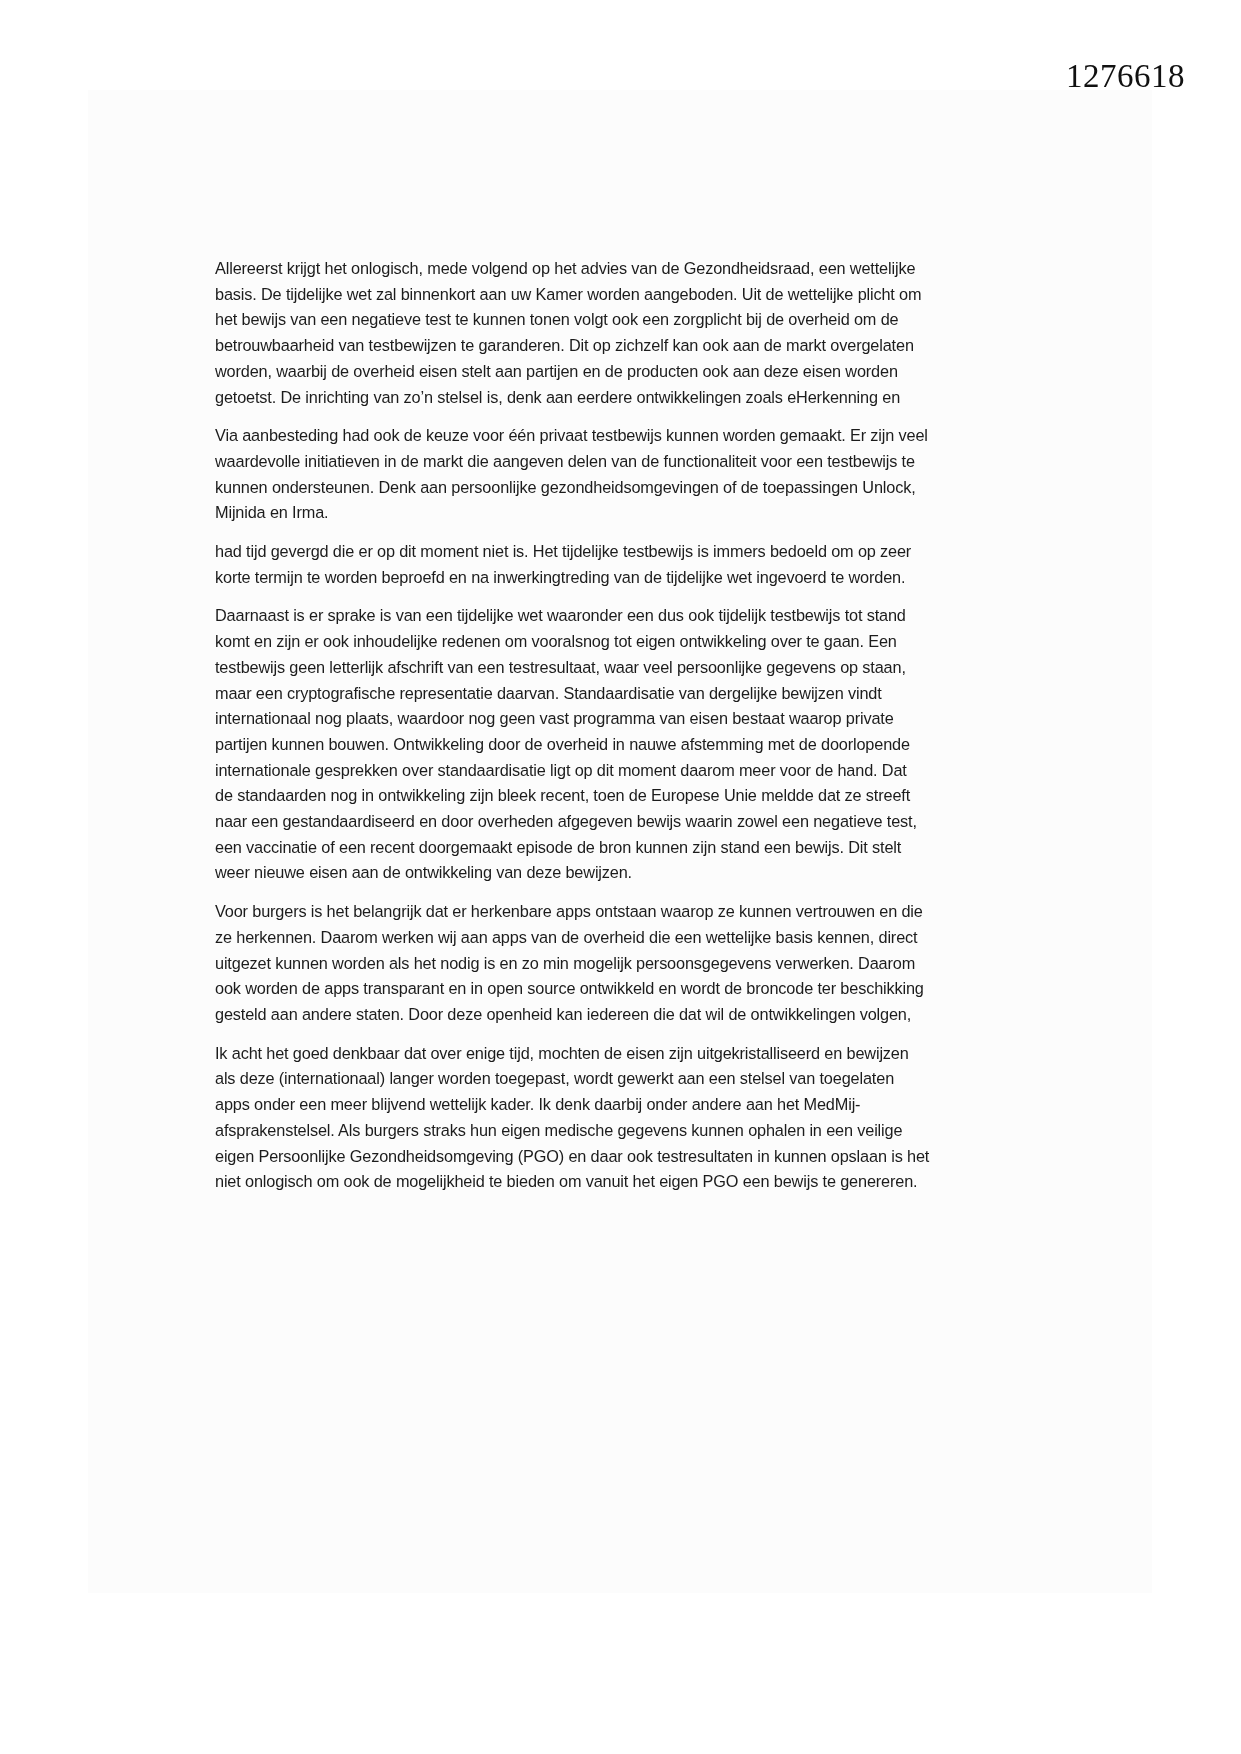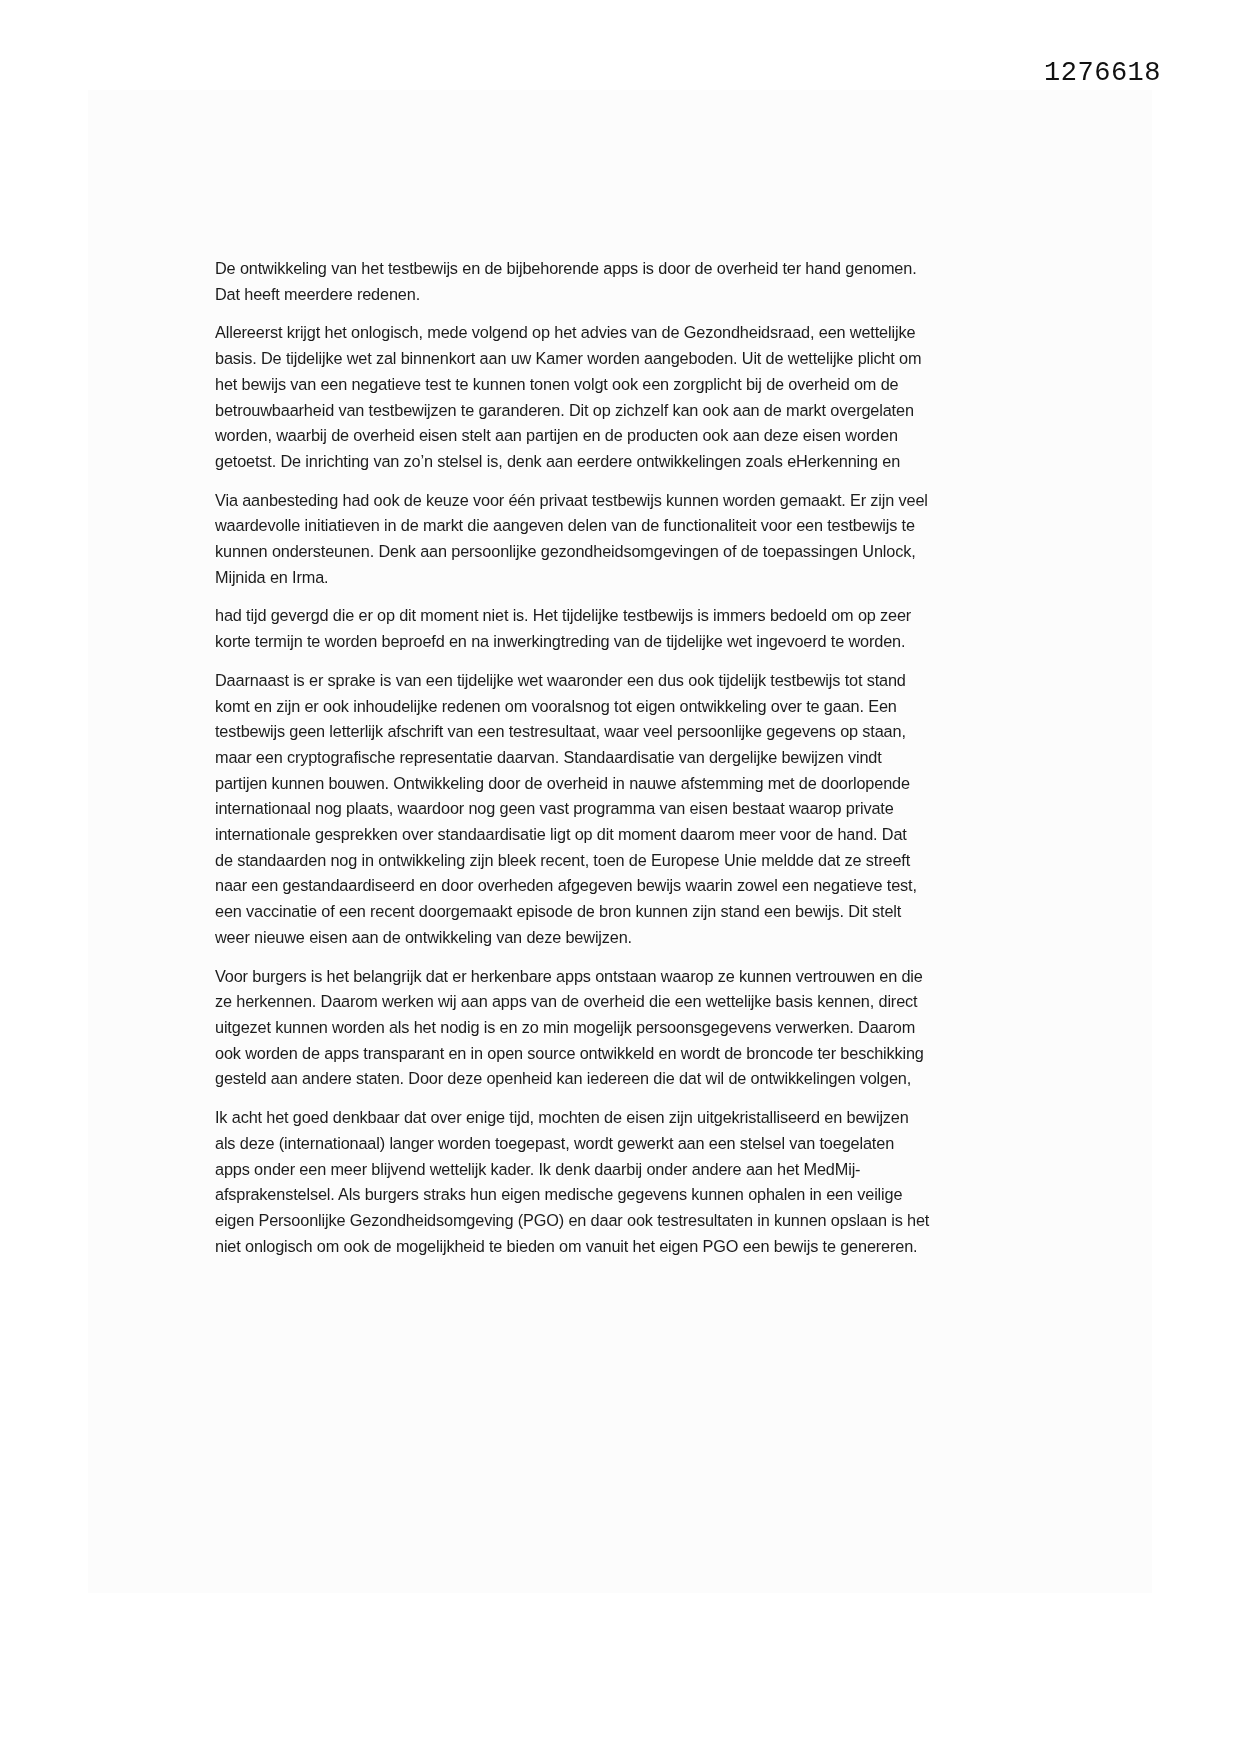--- a/index.html
+++ b/index.html
@@ -11,23 +11,23 @@
       width: 1241px;
       height: 1754px;
       position: relative;
       overflow: hidden;
       font-family: "Liberation Sans", "DejaVu Sans", sans-serif;
       color: #1a1a1a;
     }
     .doc-id {
       position: absolute;
       top: 58px;
-      right: 80px;
-      font-family: Liberation Mono, monospace;
-      font-size: 27px;
+      right: 56px;
+      font-family: Liberation Serif, serif;
+      font-size: 33px;
       color: #111111;
       letter-spacing: 0.5px;
     }
     .scan-area {
       position: absolute;
       left: 88px;
       top: 90px;
       width: 1064px;
       height: 1503px;
       background: #fcfcfc;
@@ -53,24 +53,20 @@
   </style>
 </head>
 <body>
 
 <div class="scan-area"></div>
 
 <div class="doc-id">1276618</div>
 
 <div class="body-text">
   <p class="para">
-    <span class="line">De ontwikkeling van het testbewijs en de bijbehorende apps is door de overheid ter hand genomen.</span>
-    <span class="line">Dat heeft meerdere redenen.</span>
-  </p>
-  <p class="para">
     <span class="line">Allereerst krijgt het onlogisch, mede volgend op het advies van de Gezondheidsraad, een wettelijke</span>
     <span class="line">basis. De tijdelijke wet zal binnenkort aan uw Kamer worden aangeboden. Uit de wettelijke plicht om</span>
     <span class="line">het bewijs van een negatieve test te kunnen tonen volgt ook een zorgplicht bij de overheid om de</span>
     <span class="line">betrouwbaarheid van testbewijzen te garanderen. Dit op zichzelf kan ook aan  de markt overgelaten</span>
     <span class="line">worden, waarbij de overheid eisen stelt aan partijen en de producten ook aan deze eisen worden</span>
     <span class="line">getoetst. De inrichting van zo’n stelsel is, denk aan eerdere ontwikkelingen zoals eHerkenning en</span>
   </p>
   <p class="para">
     <span class="line">Via aanbesteding had ook de keuze voor één privaat testbewijs kunnen worden gemaakt. Er zijn veel</span>
     <span class="line">waardevolle initiatieven in de markt die aangeven delen van de functionaliteit voor een testbewijs te</span>
@@ -79,22 +75,22 @@
   </p>
   <p class="para">
     <span class="line">had tijd gevergd die er op dit moment niet is. Het tijdelijke testbewijs is immers bedoeld om op zeer</span>
     <span class="line">korte termijn te worden beproefd en na inwerkingtreding van de tijdelijke wet ingevoerd te worden.</span>
   </p>
   <p class="para">
     <span class="line">Daarnaast is er sprake is van een tijdelijke wet waaronder een dus ook tijdelijk testbewijs tot stand</span>
     <span class="line">komt en zijn er ook inhoudelijke redenen om vooralsnog tot eigen ontwikkeling over te gaan. Een</span>
     <span class="line">testbewijs geen letterlijk afschrift van een testresultaat, waar veel persoonlijke gegevens op staan,</span>
     <span class="line">maar een cryptografische representatie daarvan. Standaardisatie van dergelijke bewijzen vindt</span>
+    <span class="line">internationaal nog plaats, waardoor nog geen vast programma van eisen bestaat waarop private</span>
     <span class="line">partijen kunnen bouwen. Ontwikkeling door de overheid in nauwe afstemming met de doorlopende</span>
-    <span class="line">internationaal nog plaats, waardoor nog geen vast programma van eisen bestaat waarop private</span>
     <span class="line">internationale gesprekken over standaardisatie ligt op dit moment daarom meer voor de hand. Dat</span>
     <span class="line">de standaarden nog in ontwikkeling zijn bleek recent, toen de Europese Unie meldde dat ze streeft</span>
     <span class="line">naar een gestandaardiseerd en door overheden afgegeven bewijs waarin zowel een negatieve test,</span>
     <span class="line">een vaccinatie of een recent doorgemaakt episode de bron kunnen zijn stand een bewijs. Dit stelt</span>
     <span class="line">weer nieuwe eisen aan de ontwikkeling van deze bewijzen.</span>
   </p>
   <p class="para">
     <span class="line">Voor burgers is het belangrijk dat er herkenbare apps ontstaan waarop ze kunnen vertrouwen en die</span>
     <span class="line">ze herkennen. Daarom werken wij aan apps van de overheid die een wettelijke basis kennen, direct</span>
     <span class="line">uitgezet kunnen worden als het nodig is en zo min mogelijk persoonsgegevens verwerken. Daarom</span>

